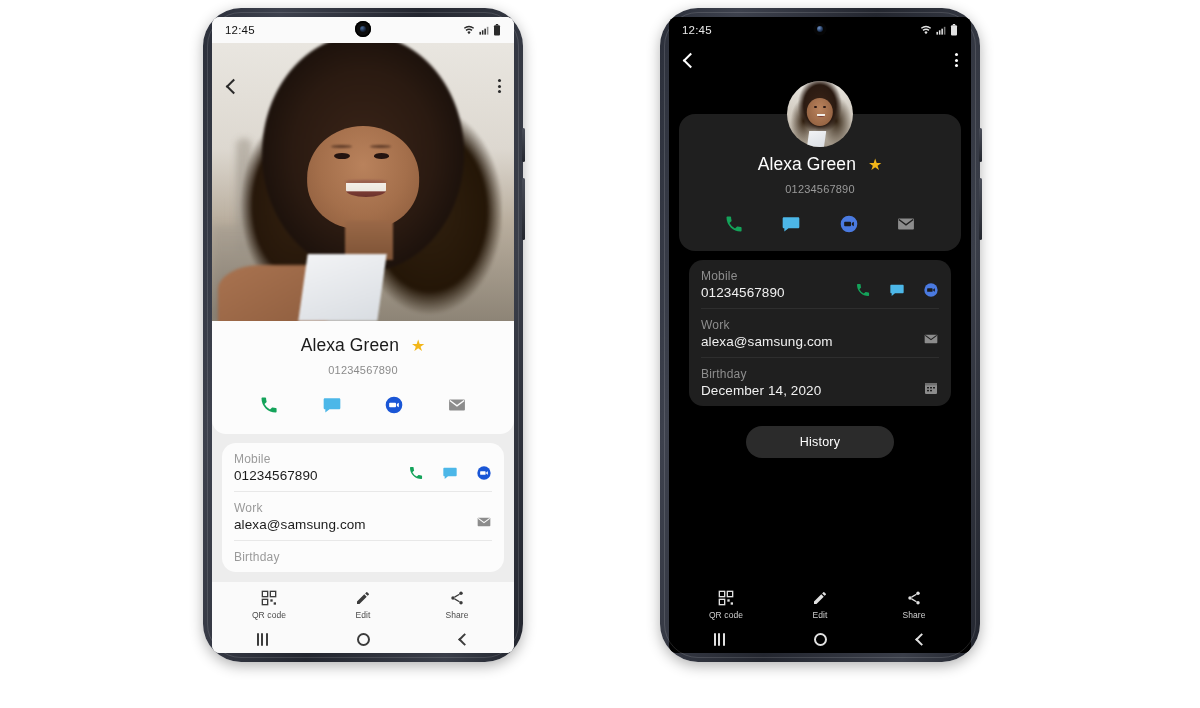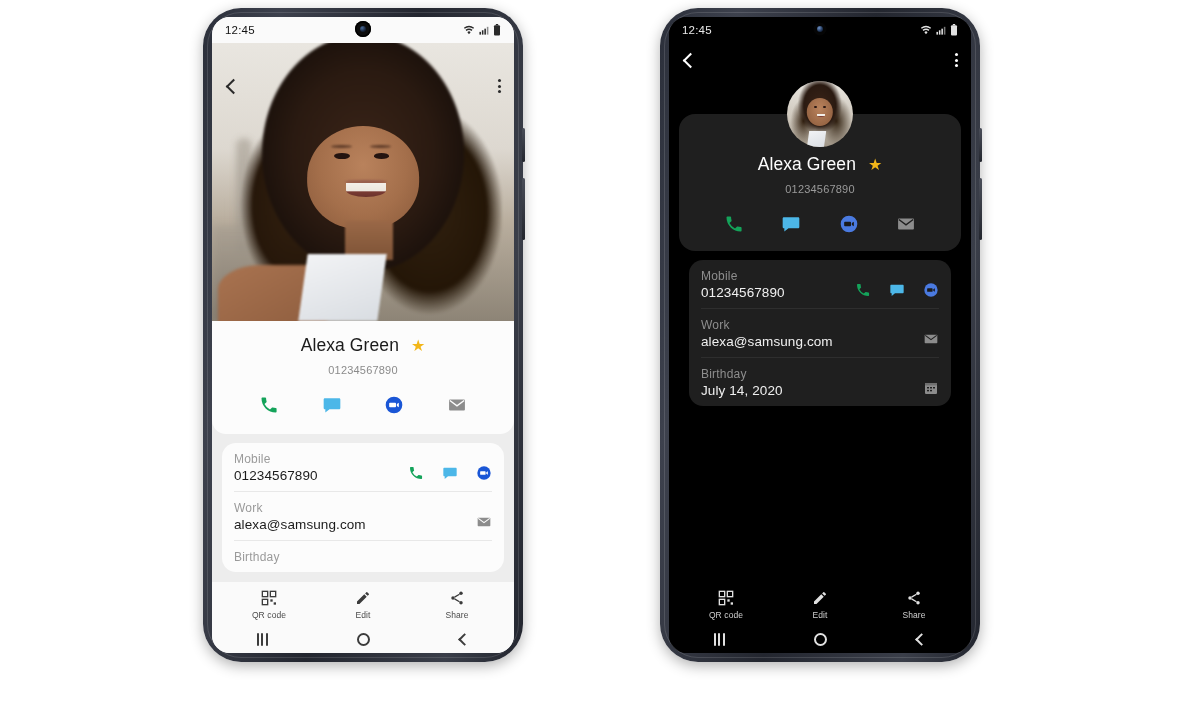--- a/index.html
+++ b/index.html
@@ -31,21 +31,21 @@
   .side-btn {
     position:absolute; right:-2px; width:3px; border-radius:2px;
     background: linear-gradient(180deg,#4a4e59,#23262e);
   }
   .side-btn.b1 { top: 120px; height: 34px; }
   .side-btn.b2 { top: 170px; height: 62px; }
 
   
   .screen {
     position: relative; width: 100%; height: 100%;
-    border-radius: 18px; overflow: hidden;
+    border-radius: 8px; overflow: hidden;
     display: flex; flex-direction: column;
   }
   .screen.light { background: #fafafa; }
   .screen.dark  { background: #000000; }
 
   
   .statusbar {
     position: relative; height: 26px; flex: 0 0 26px;
     display: flex; align-items: center; justify-content: space-between;
     padding: 0 13px; z-index: 6;
@@ -559,36 +559,39 @@
             <div class="drow-icons">
               <svg width="16" height="16" viewBox="0 0 24 24">
                 <rect x="2.5" y="5.5" width="19" height="13" rx="1.2" fill="#8c8c8c"></rect>
                 <path d="M3.4 6.6 12 13l8.6-6.4" fill="none" stroke="#1f1f1f" stroke-width="1.7"></path>
               </svg>
             </div>
           </div>
           <div class="drow">
             <div>
               <div class="dlabel">Birthday</div>
-              <div class="dvalue">July 14, 2020</div>
+              <div class="dvalue">December 14, 2020</div>
             </div>
             <div class="drow-icons">
               <svg width="16" height="16" viewBox="0 0 24 24">
                 <rect x="3" y="4.5" width="18" height="16.5" rx="1.6" fill="#8c8c8c"></rect>
                 <rect x="3" y="4.5" width="18" height="3.6" fill="#6f6f6f"></rect>
                 <rect x="6" y="10.5" width="3" height="2.2" fill="#1f1f1f"></rect>
                 <rect x="10.5" y="10.5" width="3" height="2.2" fill="#1f1f1f"></rect>
                 <rect x="15" y="10.5" width="3" height="2.2" fill="#1f1f1f"></rect>
                 <rect x="6" y="14.8" width="3" height="2.2" fill="#1f1f1f"></rect>
                 <rect x="10.5" y="14.8" width="3" height="2.2" fill="#1f1f1f"></rect>
               </svg>
             </div>
           </div>
         </div>
 
+        <div class="history-wrap">
+          <button class="history-btn">History</button>
+        </div>
       </div>
 
       <div class="bottombar dark">
         <div class="tools">
           <div class="tool">
             <svg width="16" height="16" viewBox="0 0 24 24">
               <rect x="2" y="2" width="8" height="8" fill="none" stroke="#e0e0e0" stroke-width="2"></rect>
               <rect x="14" y="2" width="8" height="8" fill="none" stroke="#e0e0e0" stroke-width="2"></rect>
               <rect x="2" y="14" width="8" height="8" fill="none" stroke="#e0e0e0" stroke-width="2"></rect>
               <rect x="14" y="14" width="3.5" height="3.5" fill="#e0e0e0"></rect>

